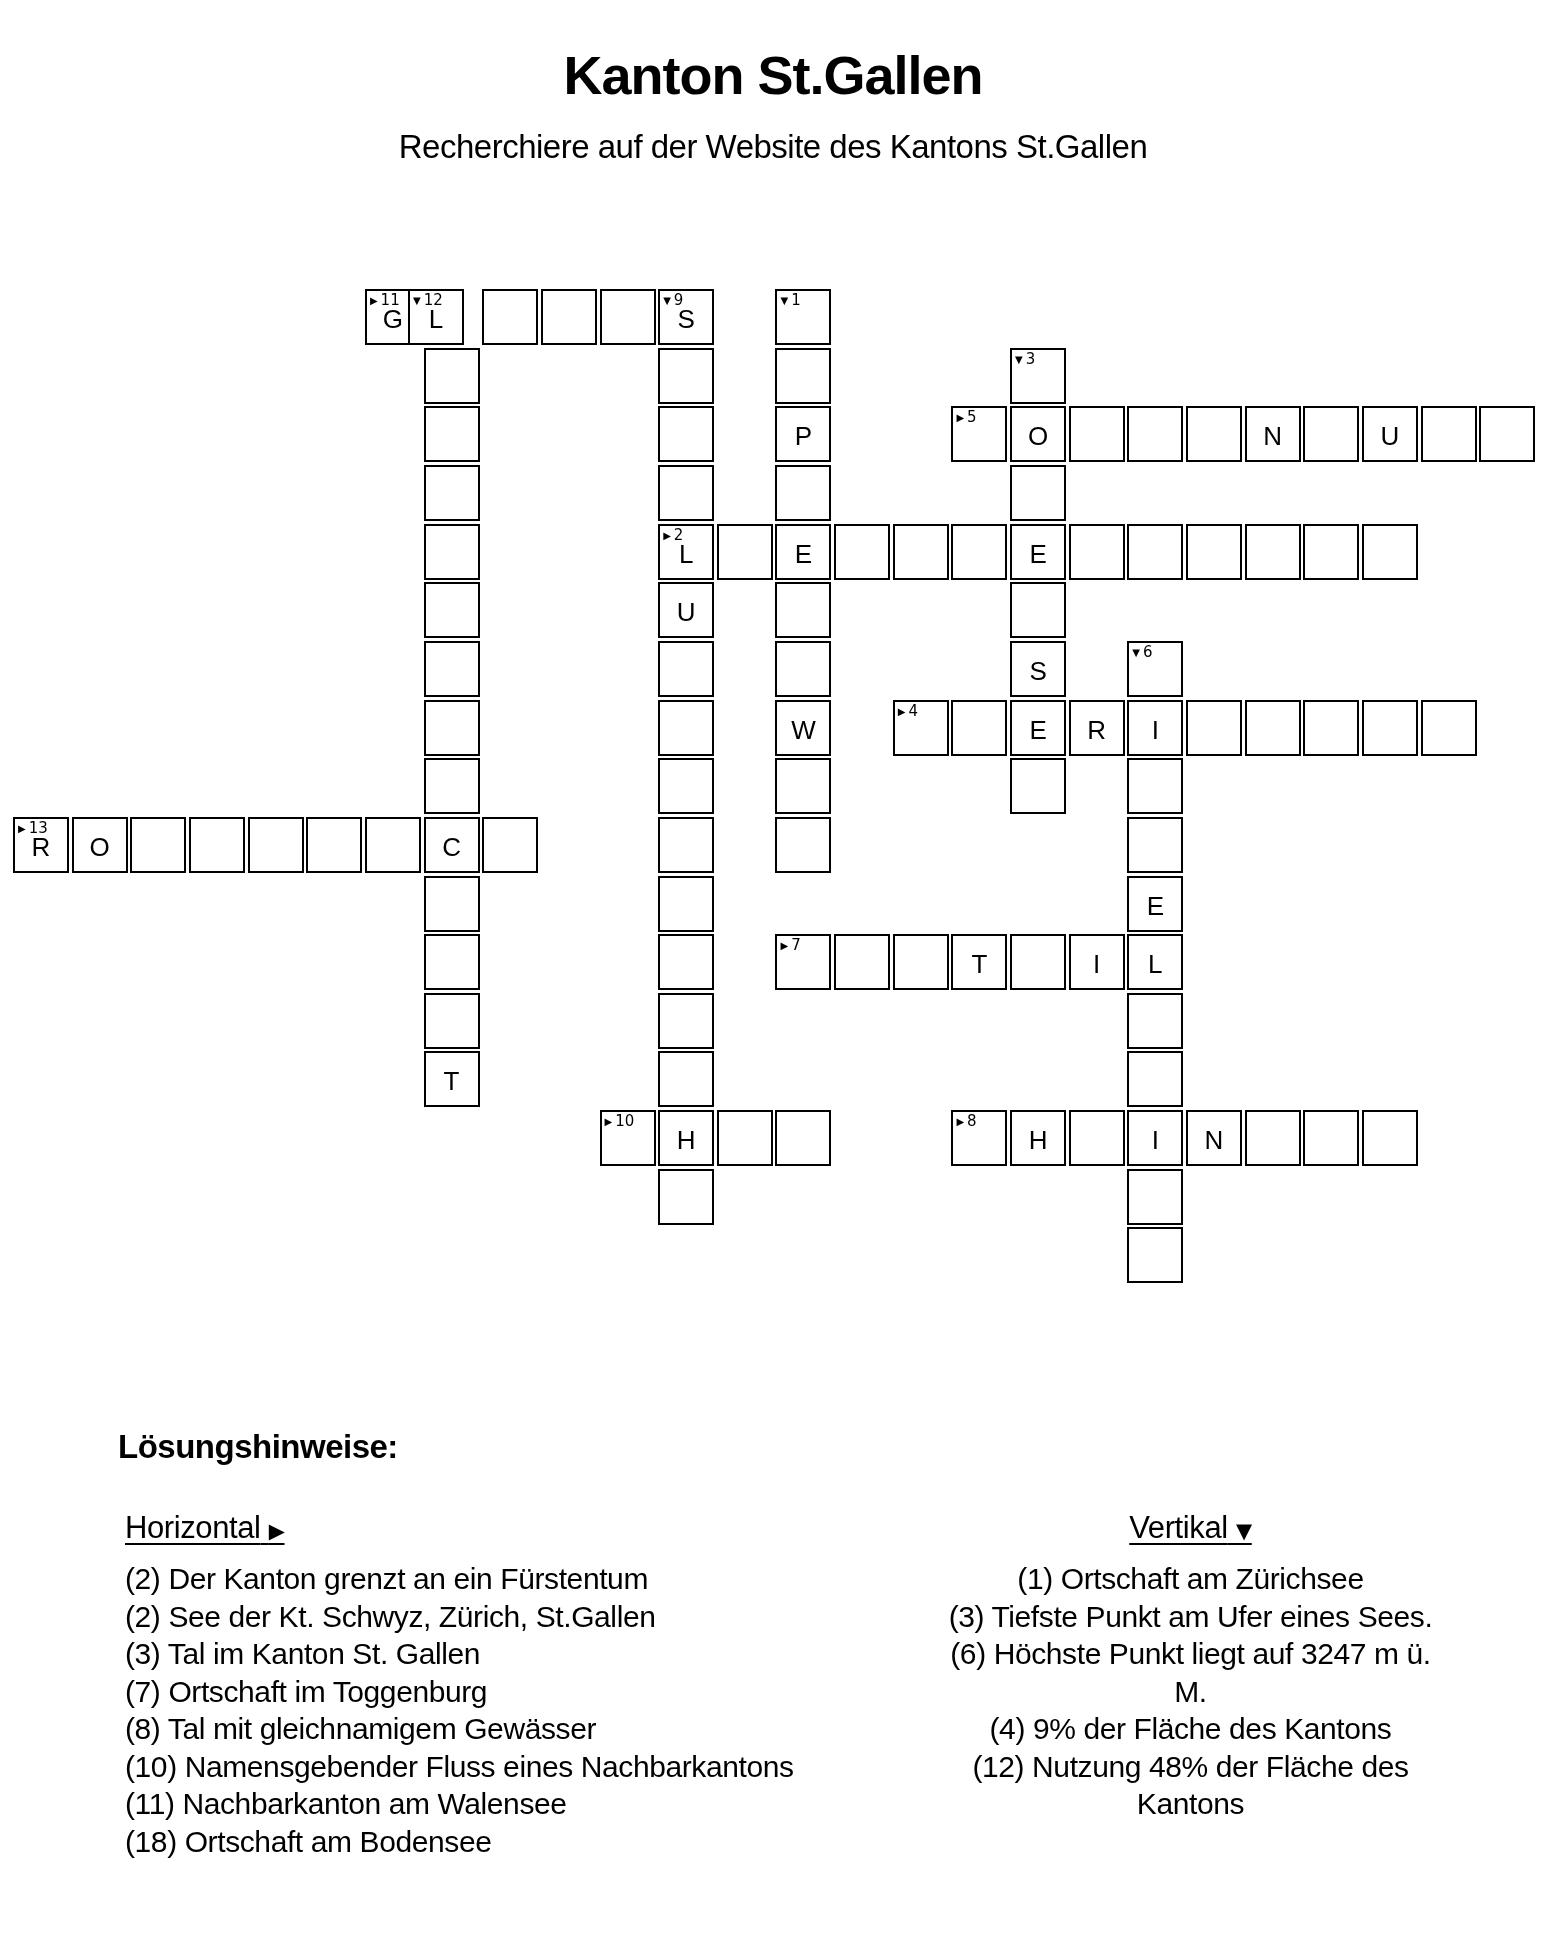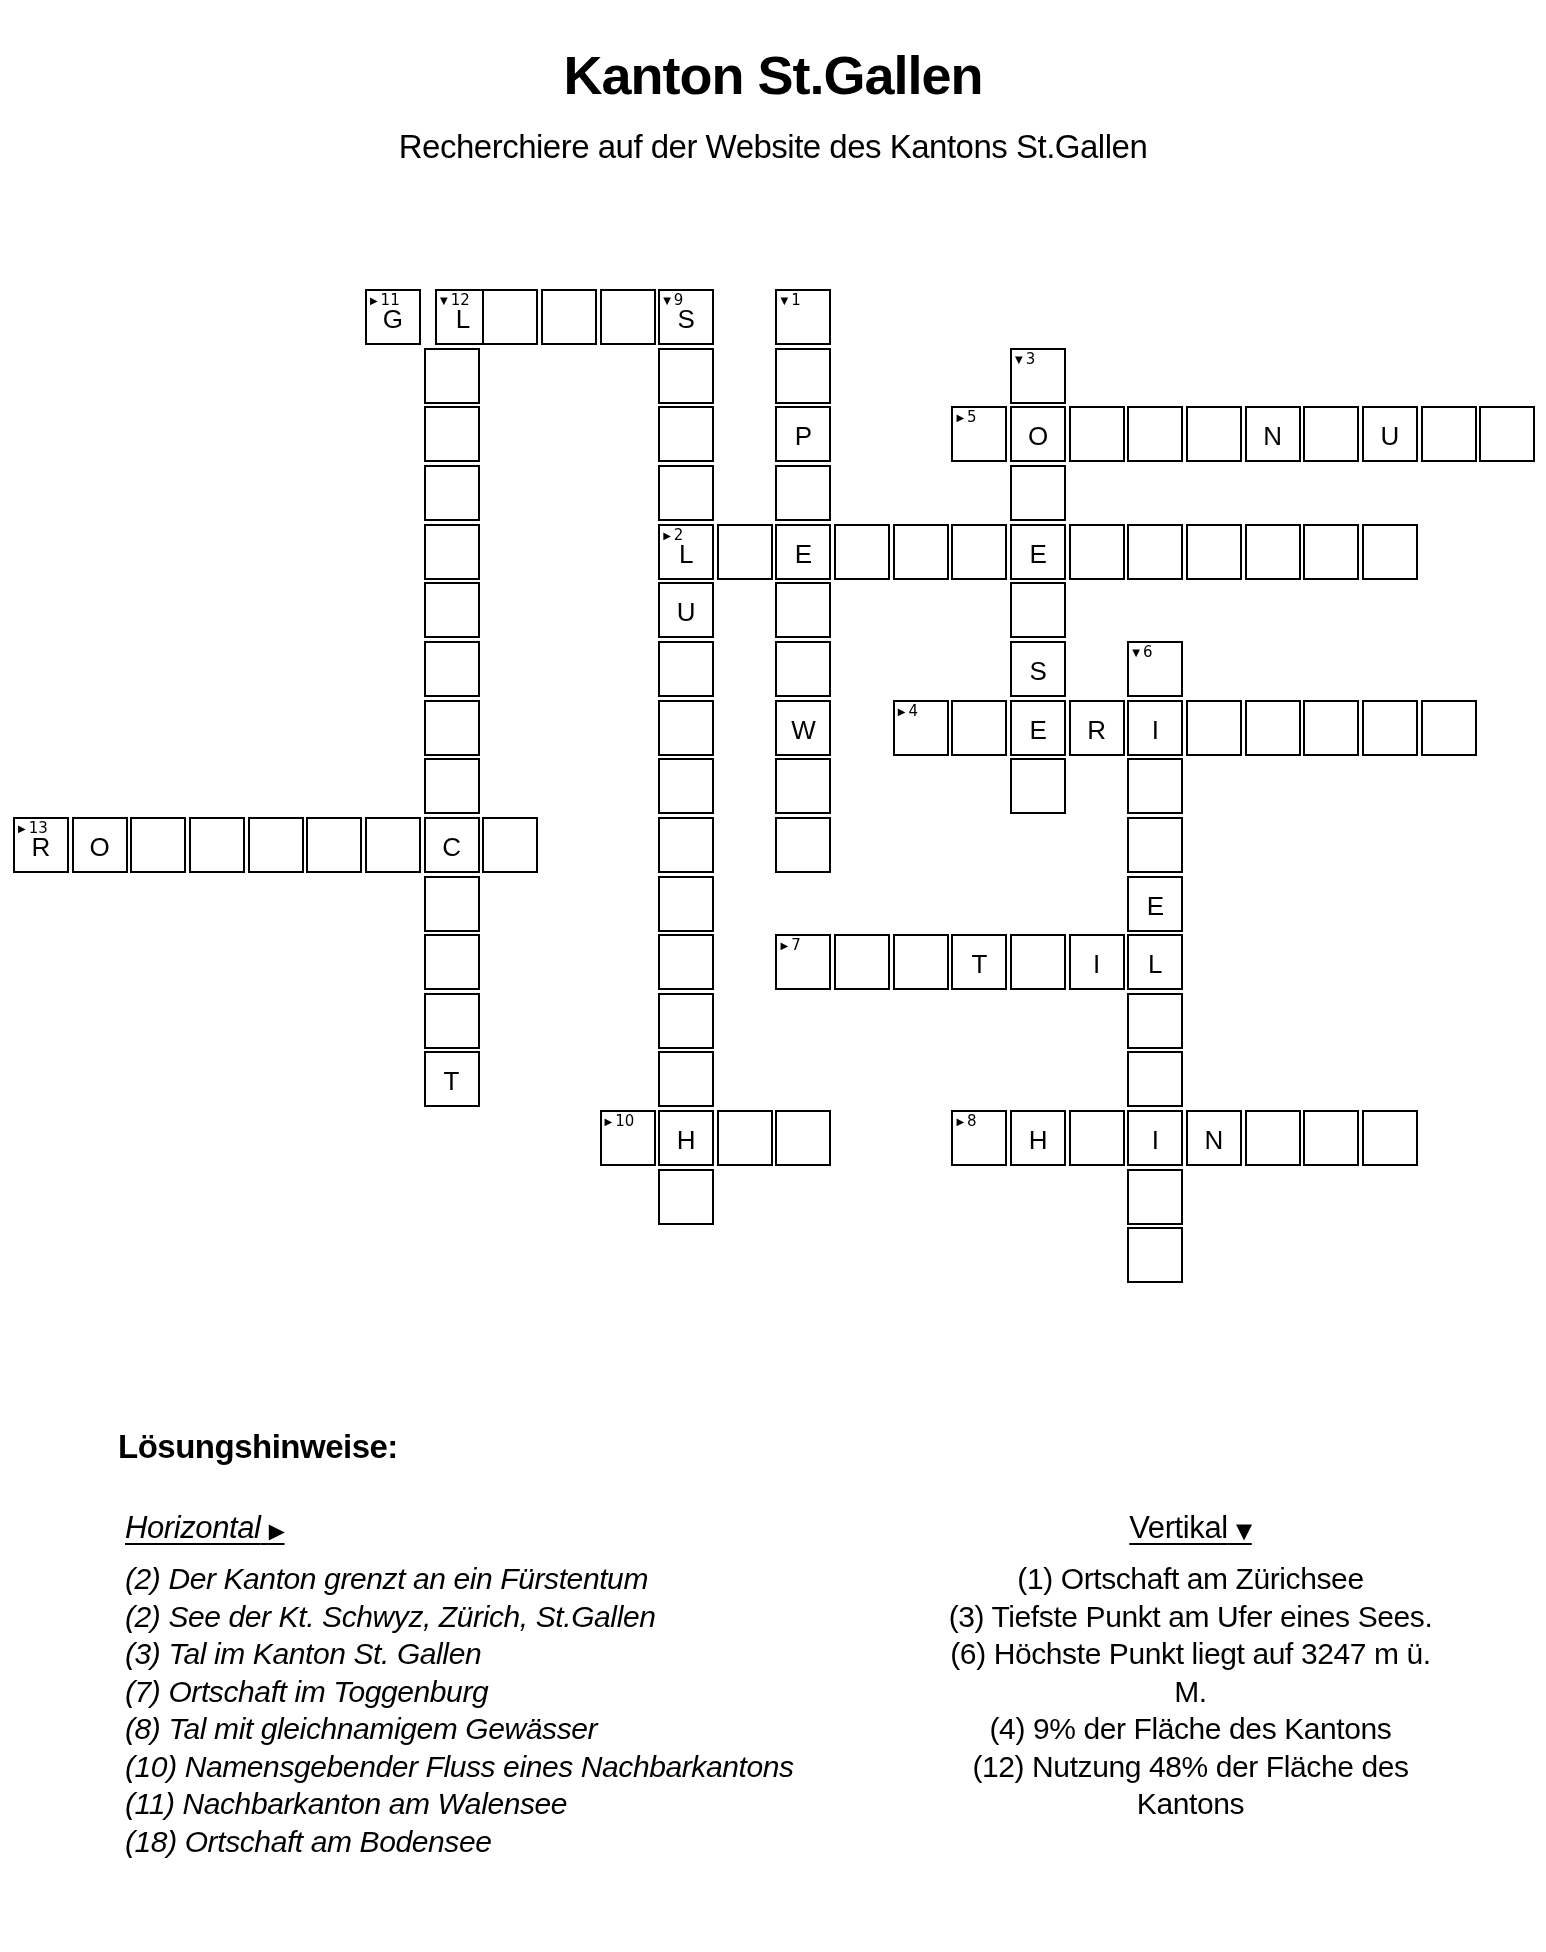--- a/index.html
+++ b/index.html
@@ -27,21 +27,21 @@
   .cell .num .tri{font-size:10px;vertical-align:1px;}
   .cell .letter{
     position:absolute;left:0;right:0;top:50%;transform:translateY(-44%);
     text-align:center;font-size:26px;line-height:26px;letter-spacing:0;
   }
   .hints-heading{
     position:absolute;left:118px;top:1428px;font-size:33px;font-weight:bold;
     letter-spacing:-0.5px;
   }
   .clue-col{position:absolute;font-size:30px;letter-spacing:-0.4px;}
-  .clue-col.left{left:125px;top:1510px;width:790px;font-style:italic;}
+  .clue-col.left{left:125px;top:1510px;width:790px;}
   .clue-col.right{left:938px;top:1510px;width:505px;text-align:center;}
   .clue-header{
     display:inline-block;text-decoration:underline;
     text-decoration-thickness:2px;text-underline-offset:5px;
     font-size:31px;margin-bottom:14px;
   }
   .clue-header .arrow{font-family:"DejaVu Sans", sans-serif;font-size:21px;}
   .clue-list{line-height:37.5px;}
   .clue-item{white-space:normal;}
 </style>
@@ -49,21 +49,21 @@
 <body>
 
 <div class="page-title">Kanton St.Gallen</div>
 <div class="page-subtitle">Recherchiere auf der Website des Kantons St.Gallen</div>
 
 <div id="grid">
     <div class="cell" style="left: 351.9px; top: 0px;">
       <span class="num"><span class="tri">▶</span> 11</span>
       <span class="letter">G</span>
     </div>
-    <div class="cell" style="left: 422px; top: 0px;">
+    <div class="cell" style="left: 395px; top: 0px;">
       <span class="num"><span class="tri">▼</span> 12</span>
       <span class="letter">L</span>
     </div>
     <div class="cell" style="left: 469.2px; top: 0px;"></div>
     <div class="cell" style="left: 527.85px; top: 0px;"></div>
     <div class="cell" style="left: 586.5px; top: 0px;"></div>
     <div class="cell" style="left: 645.15px; top: 0px;">
       <span class="num"><span class="tri">▼</span> 9</span>
       <span class="letter">S</span>
     </div>

